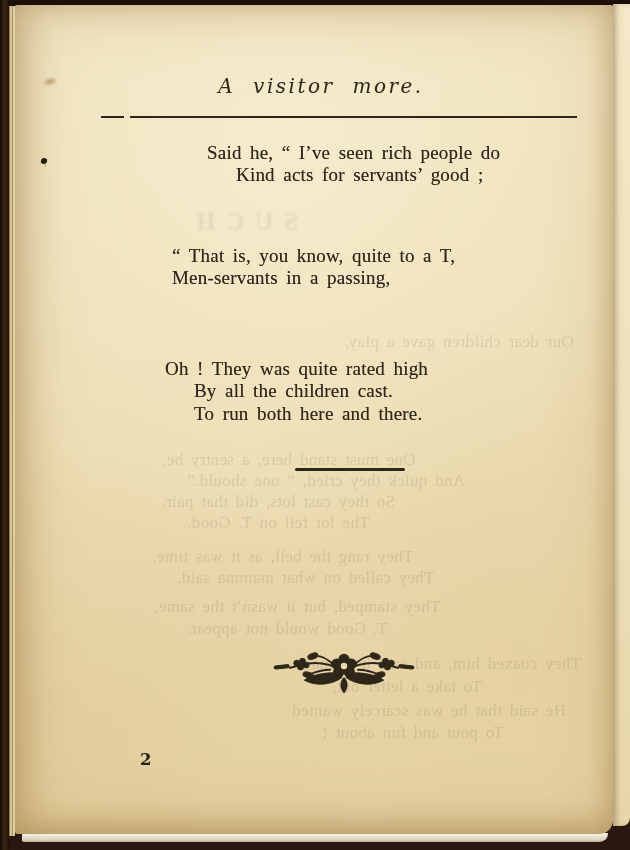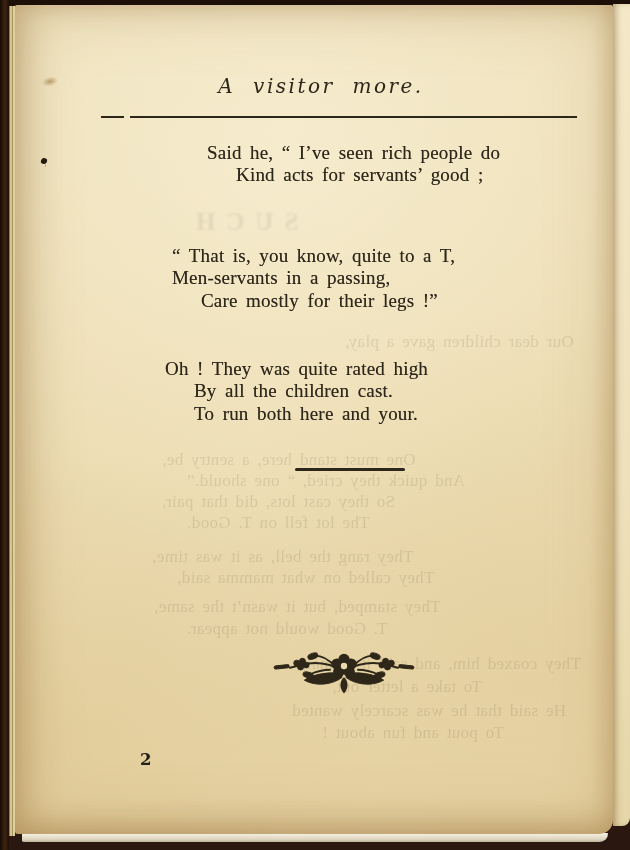--- a/index.html
+++ b/index.html
@@ -92,27 +92,26 @@
     <div class="rule-main"></div>
 
     <div class="stanza" style="top:137px;left:152px;margin-left:40px;">
       <div>Said he, “ I’ve seen rich people do</div>
       <div class="ind">Kind acts for servants’ good ;</div>
     </div>
 
     <div class="stanza" style="top:240px;left:140px;margin-left:17px;">
       <div>“ That is, you know, quite to a T,</div>
       <div>Men-servants in a passing,</div>
-      <div class="ind">Care mostly for their legs !”</div>
     </div>
 
     <div class="stanza" style="top:353px;left:150px;">
       <div>Oh !  They was quite rated high</div>
       <div class="ind">By all the children cast.</div>
-      <div class="ind">To run both here and your.</div>
+      <div class="ind">To run both here and there.</div>
     </div>
 
     <div class="divider"></div>
 
 
     <svg class="ornament" width="152" height="51" viewBox="0 0 160 54">
       <defs>
         <g id="spray-half" fill="#2e2719" stroke="#2e2719">
           <path d="M78 22 C62 14 48 13 34 17 L22 20" fill="none" stroke-width="2.2"></path>
           <rect x="6" y="17.2" width="16" height="3.4" rx="1.5" transform="rotate(-6 14 19)"></rect>

